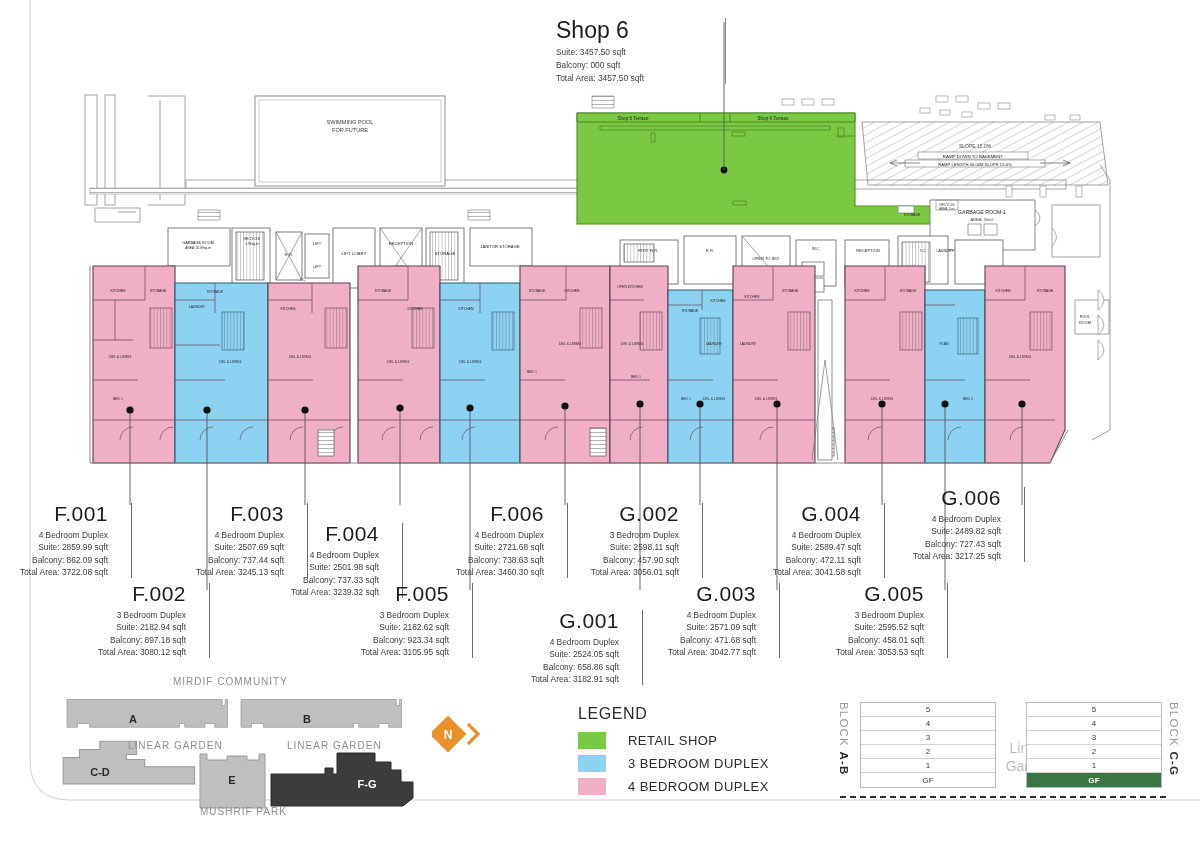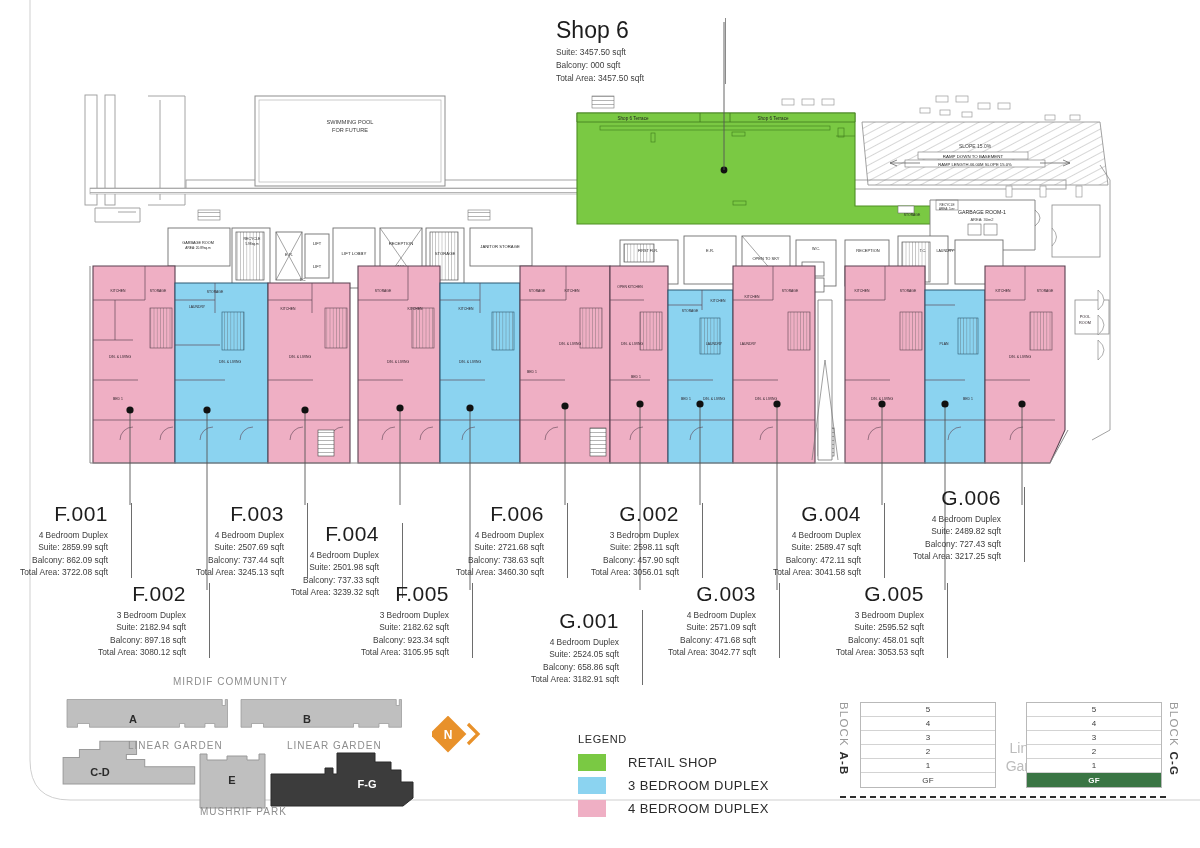--- a/index.html
+++ b/index.html
@@ -65,25 +65,24 @@
   .shop-callout .shop-metric {
     font-size: 8.4px;
     line-height: 1.5;
     color: #3d3d3d;
     white-space: nowrap;
   }
 
   
   #legend { position: absolute; left: 578px; top: 705px; }
   #legend .legend-title {
-    font-size: 11px;
+    font-size: 16px;
     letter-spacing: 0.6px;
     color: #2b2b2b;
     margin-bottom: 9px;
-    margin-top: 28px;
   }
   .legend-row {
     display: flex;
     align-items: center;
     margin-bottom: 6px;
   }
   .legend-swatch {
     width: 28px; height: 17px;
     margin-right: 22px;
     flex: 0 0 auto;

